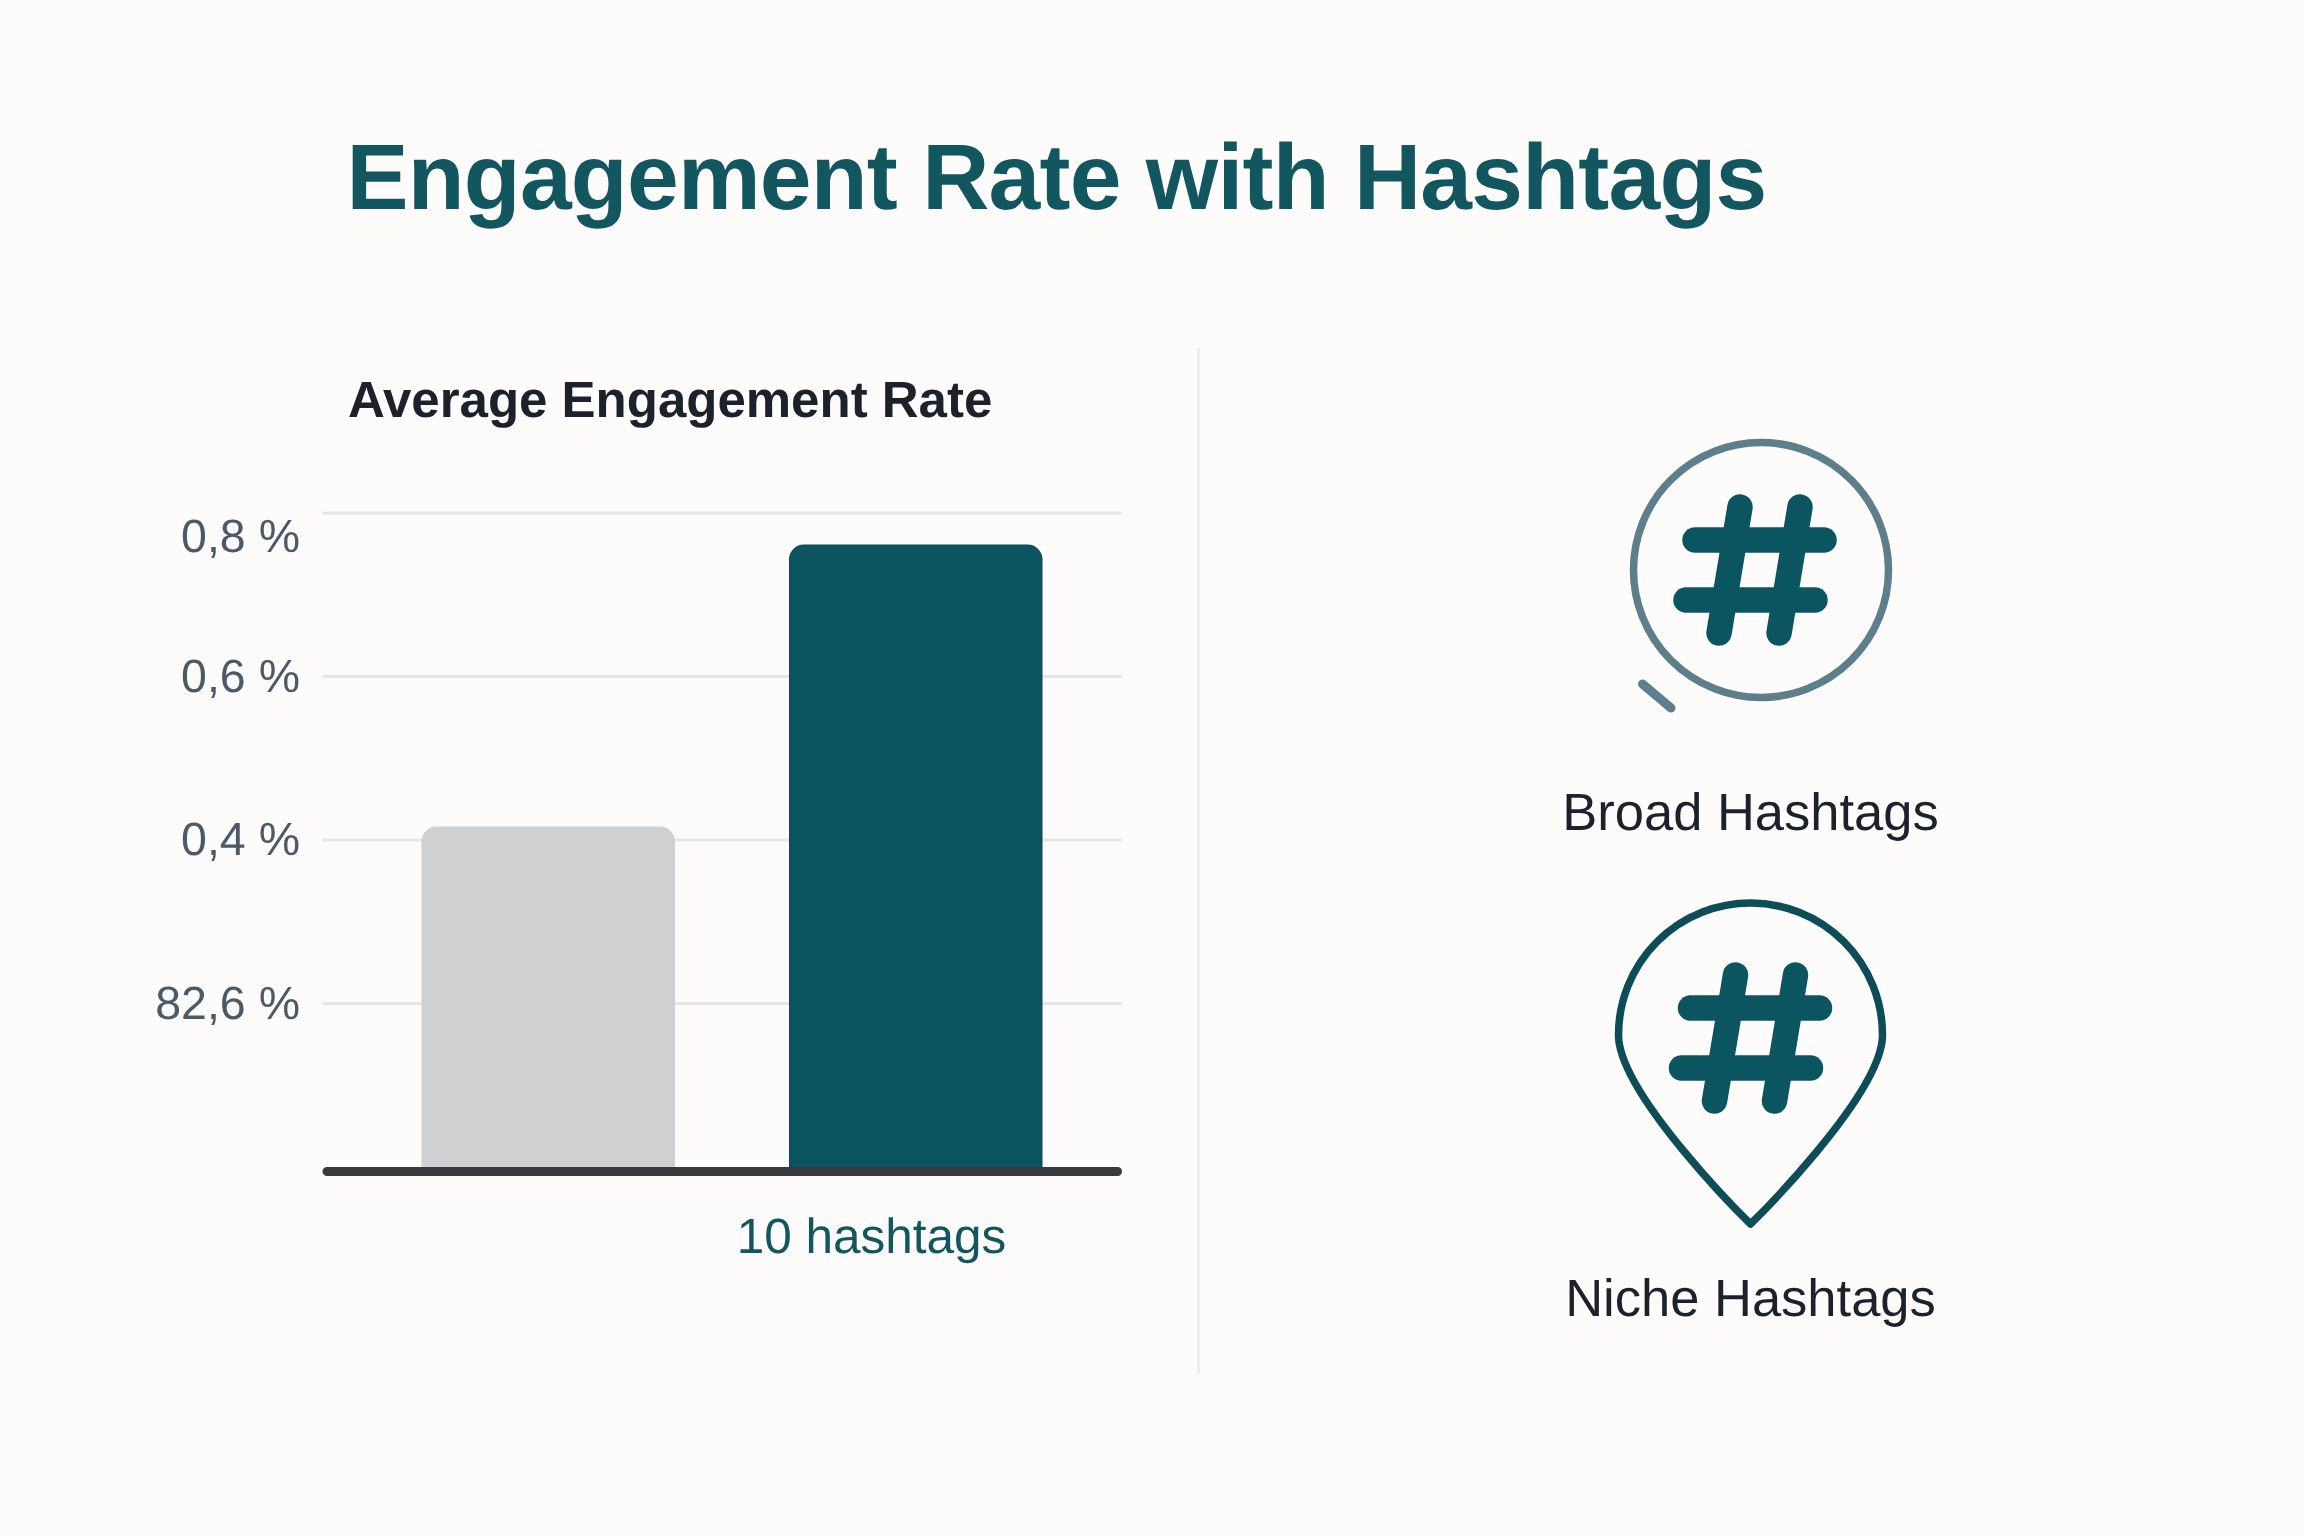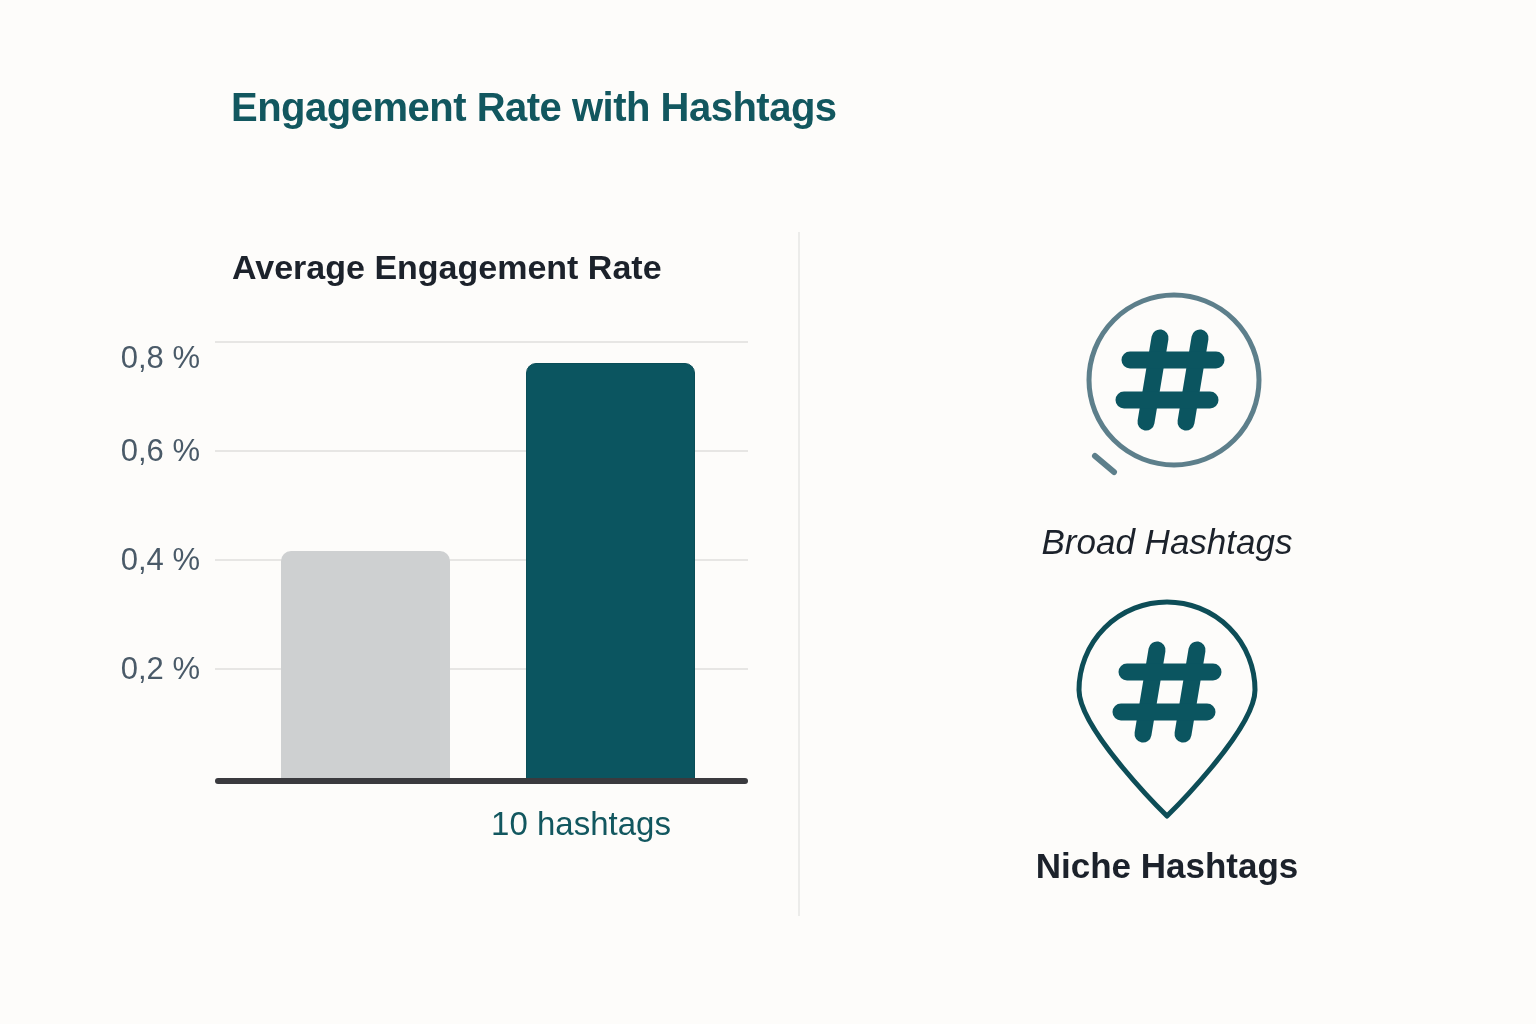--- a/index.html
+++ b/index.html
@@ -14,21 +14,21 @@
     overflow: hidden;
     position: relative;
   }
 
   
   #page-title {
     position: absolute;
     left: 231px;
     top: 85px;
     width: 1100px;
-    font-size: 40px;
+    font-size: 62px;
     font-weight: 700;
     letter-spacing: -0.5px;
     color: #12575f;
     line-height: 1.1;
     white-space: nowrap;
   }
 
   
   #divider {
     position: absolute;
@@ -139,23 +139,23 @@
   .legend-icon {
     display: block;
     margin: 0 auto;
   }
   .legend-label {
     font-size: 35px;
     color: #1c222b;
     white-space: nowrap;
   }
   #legend-item-broad { top: 280px; }
-  #legend-item-broad .legend-label { display:block; margin-top: 22px; font-style: italic; }
+  #legend-item-broad .legend-label { display:block; margin-top: 22px; }
   #legend-item-niche { top: 598px; }
-  #legend-item-niche .legend-label { display:block; margin-top: 18px; font-weight: bold; }
+  #legend-item-niche .legend-label { display:block; margin-top: 18px; }
 </style>
 </head>
 <body>
 
 <div id="page-title">Engagement Rate with Hashtags</div>
 
 <div id="chart-panel">
 
   <div id="chart-subtitle">Average Engagement Rate</div>
 
@@ -166,21 +166,21 @@
     <div class="gridline" style="top:327px;"></div>
 
     <div class="bar bar-gray" style="left:66px; width:169px; height:232px;"></div>
     <div class="bar bar-teal" style="left:311px; width:169px; height:420px;"></div>
   </div>
 
   <div id="y-ticks">
     <div class="tick-label" style="top:340px;padding-left:16px;">0,8 %</div>
     <div class="tick-label" style="top:433px;padding-left:32px;">0,6 %</div>
     <div class="tick-label" style="top:542px;margin-left:16px;">0,4 %</div>
-    <div class="tick-label" style="top:651px;">0,2 %</div>
+    <div class="tick-label" style="top:651px;">82,6 %</div>
   </div>
 
   <div id="axis-line"></div>
 
   <div class="cat-label cat-teal" style="left:436px; width:290px;">10 hashtags</div>
 </div>
 
 <div id="divider"></div>
 
 <div id="legend-panel">

